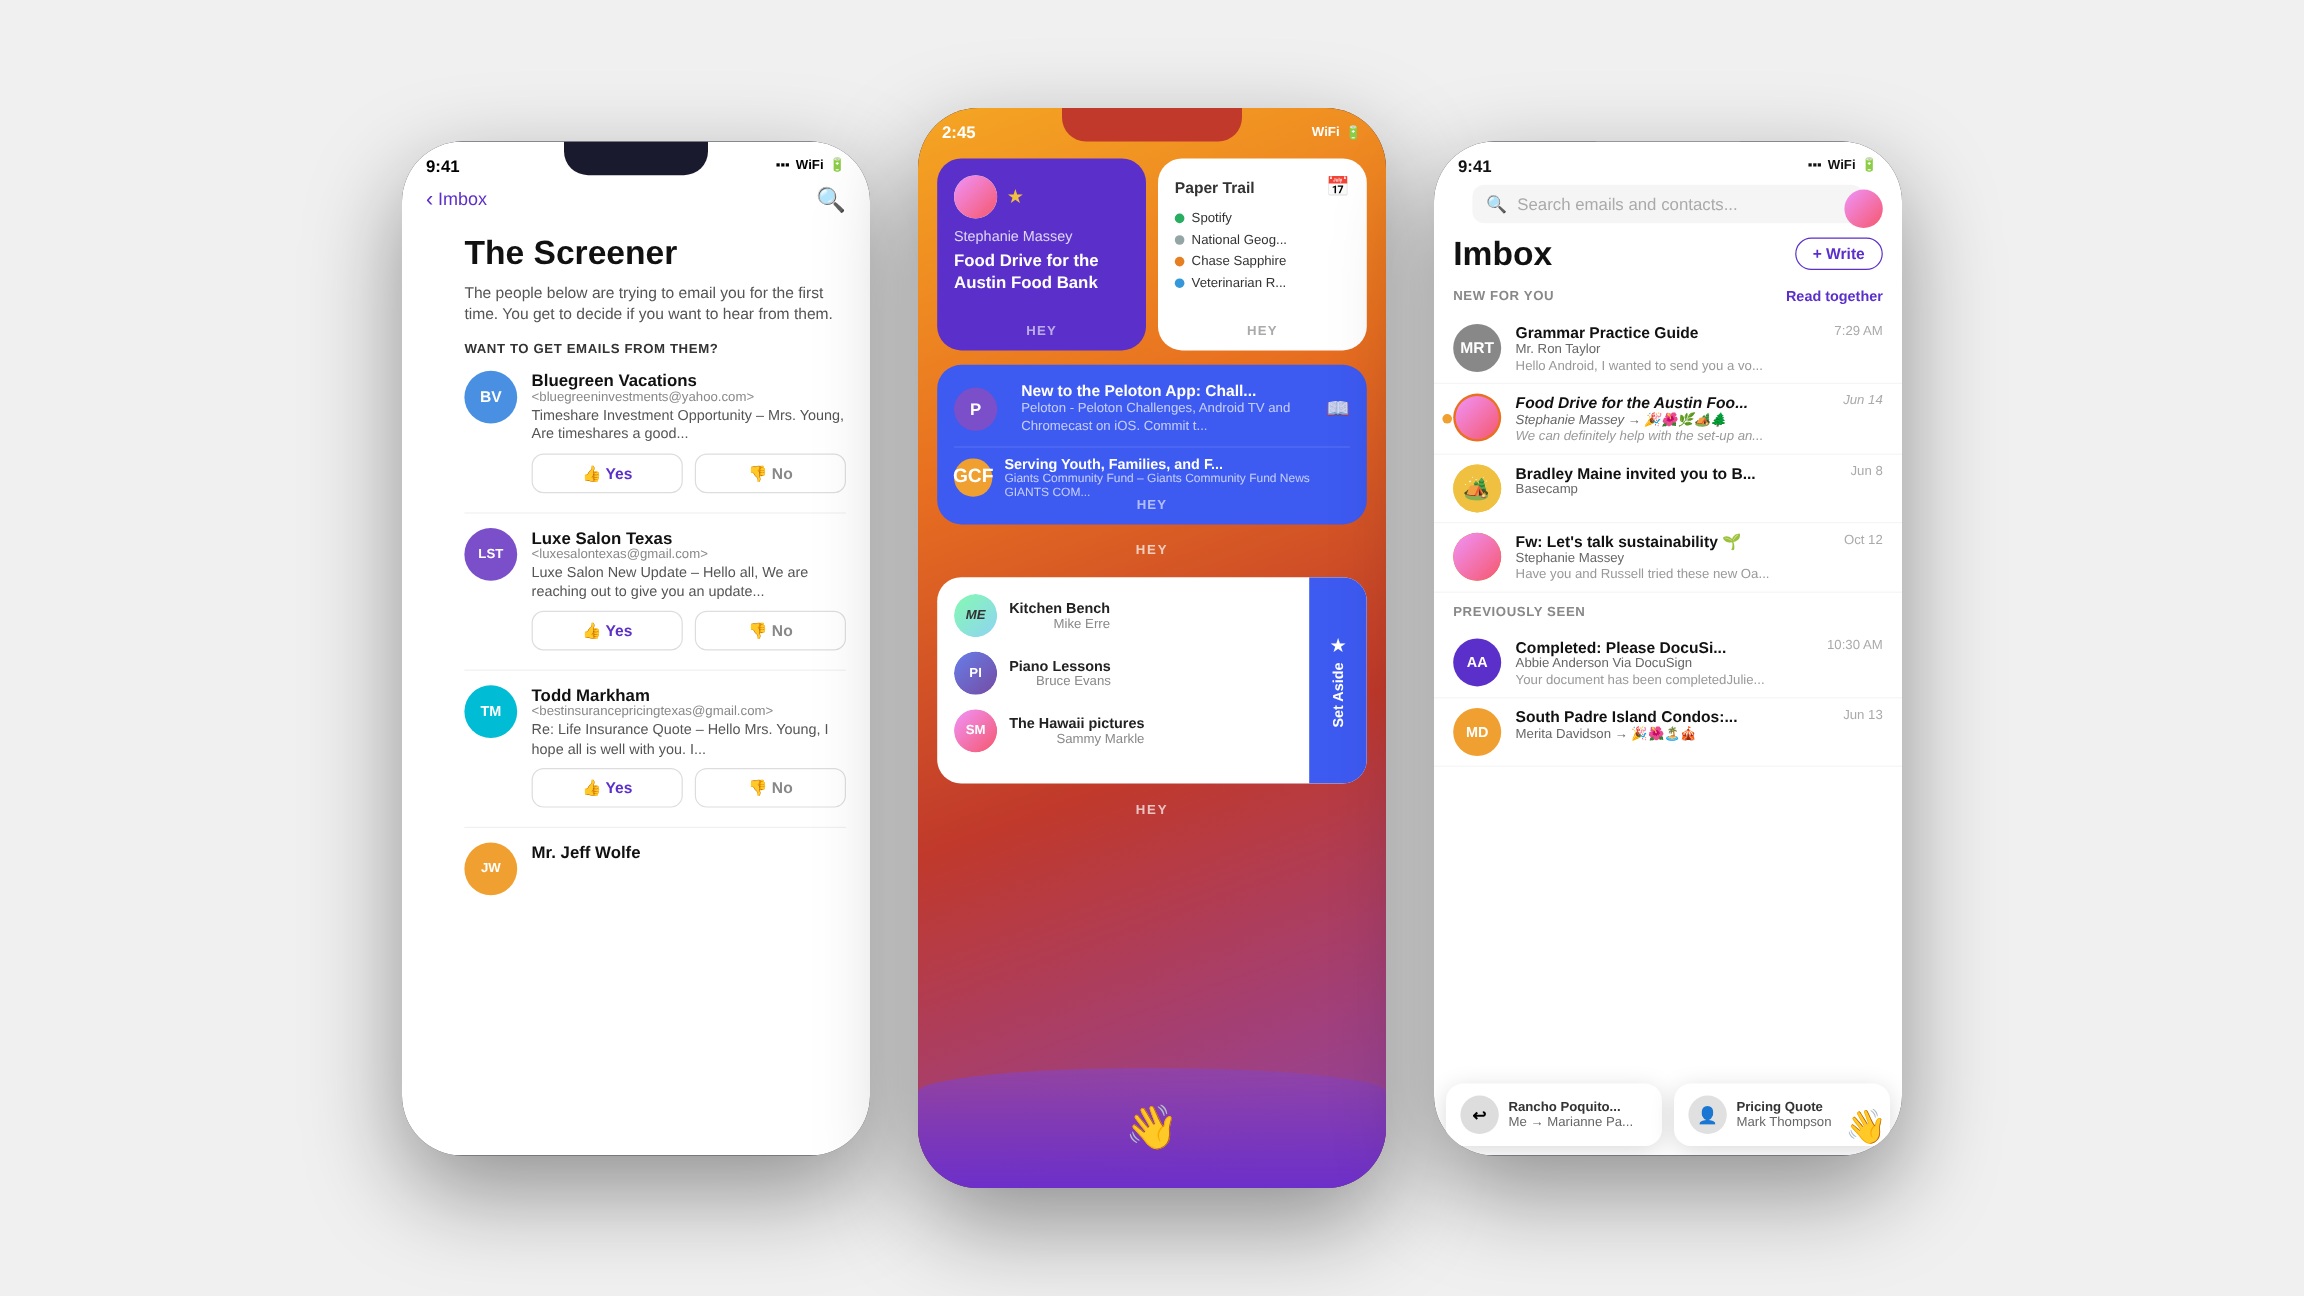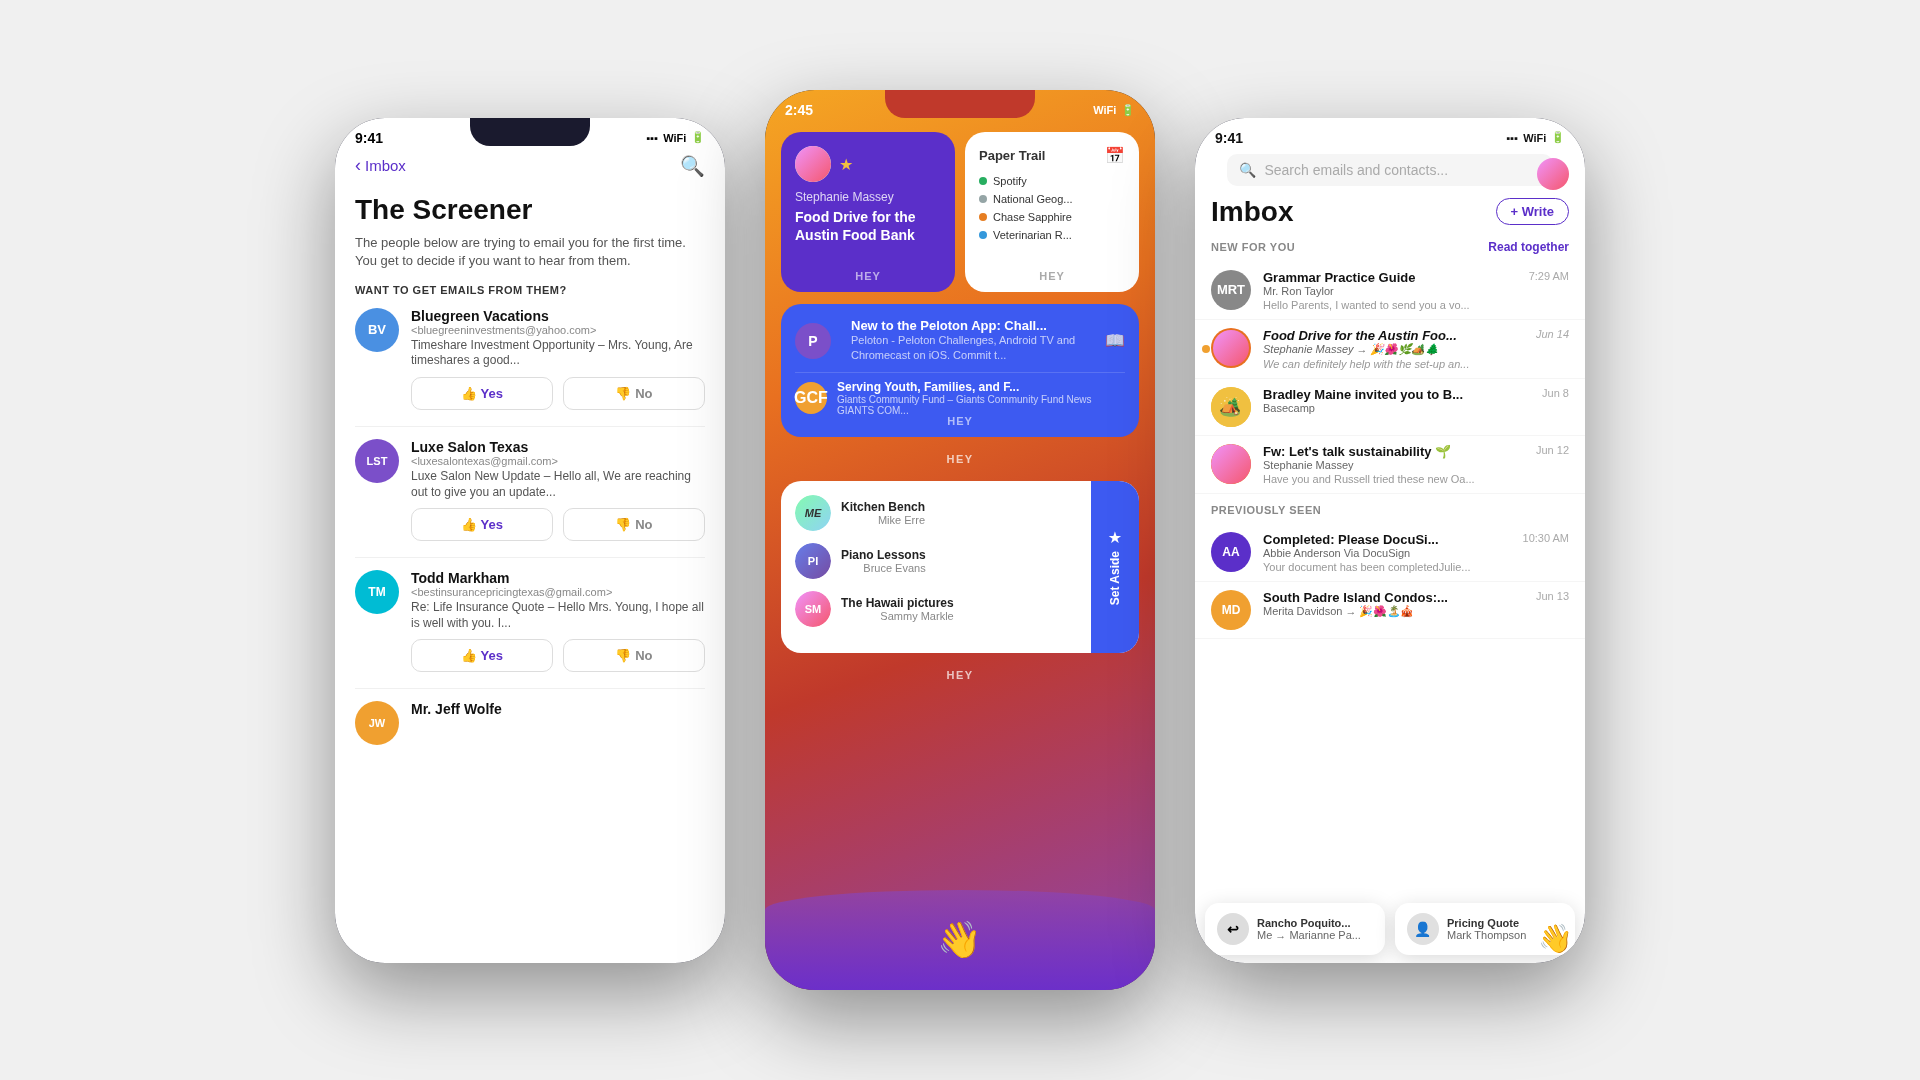--- a/index.html
+++ b/index.html
@@ -79,21 +79,21 @@
     .nav-back {
       color: #5b2fc9;
       font-size: 15px;
       display: flex;
       align-items: center;
       gap: 4px;
     }
     .nav-back .chevron { font-size: 18px; }
     .search-icon-btn { color: #5b2fc9; font-size: 20px; }
 
-    .screener-content { padding: 8px 20px; overflow: hidden; height: calc(100% - 100px); }
+    .screener-content { padding: 8px 20px; overflow: hidden; height: calc(100% - 100px); margin-left: 32px; }
     .screener-title { font-size: 28px; font-weight: 800; color: #111; margin-bottom: 8px; }
     .screener-desc { font-size: 13px; color: #555; line-height: 1.4; margin-bottom: 14px; }
     .screener-question { font-size: 11px; font-weight: 700; color: #333; margin-bottom: 12px; letter-spacing: 0.5px; }
 
     .sender-item { display: flex; gap: 12px; margin-bottom: 16px; }
     .avatar-circle {
       width: 44px; height: 44px;
       border-radius: 50%;
       display: flex; align-items: center; justify-content: center;
       font-size: 13px; font-weight: 700; color: #fff;
@@ -612,21 +612,21 @@
       </div>
 
       <div class="email-item">
         <div class="email-avatar" style="background:#888;">MRT</div>
         <div class="email-content">
           <div class="email-top-row">
             <span class="email-subject">Grammar Practice Guide</span>
             <span class="email-time">7:29 AM</span>
           </div>
           <div class="email-from">Mr. Ron Taylor</div>
-          <div class="email-preview">Hello Parents, I wanted to send you a vo...</div>
+          <div class="email-preview">Hello Android, I wanted to send you a vo...</div>
         </div>
       </div>
 
       <div class="email-item" style="position:relative;font-style:italic;">
         <div class="unread-dot"></div>
         <div class="email-avatar" style="background:#e87020; font-size:11px; padding: 2px;">
           <div style="width:100%;height:100%;border-radius:50%;background:linear-gradient(135deg,#f093fb,#f5576c);display:flex;align-items:center;justify-content:center;"></div>
         </div>
         <div class="email-content">
           <div class="email-top-row">
@@ -651,21 +651,21 @@
         </div>
       </div>
 
       <div class="email-item">
         <div class="email-avatar" style="background:#e87020; overflow:hidden; padding:0;">
           <div style="width:100%;height:100%;border-radius:50%;background:linear-gradient(135deg,#f093fb,#f5576c);"></div>
         </div>
         <div class="email-content">
           <div class="email-top-row">
             <span class="email-subject">Fw: Let's talk sustainability 🌱</span>
-            <span class="email-time">Jun 12</span>
+            <span class="email-time">Oct 12</span>
           </div>
           <div class="email-from">Stephanie Massey</div>
           <div class="email-preview">Have you and Russell tried these new Oa...</div>
         </div>
       </div>
 
       <div class="section-header" style="padding-top:10px;">
         <span class="section-title">PREVIOUSLY SEEN</span>
       </div>
 

